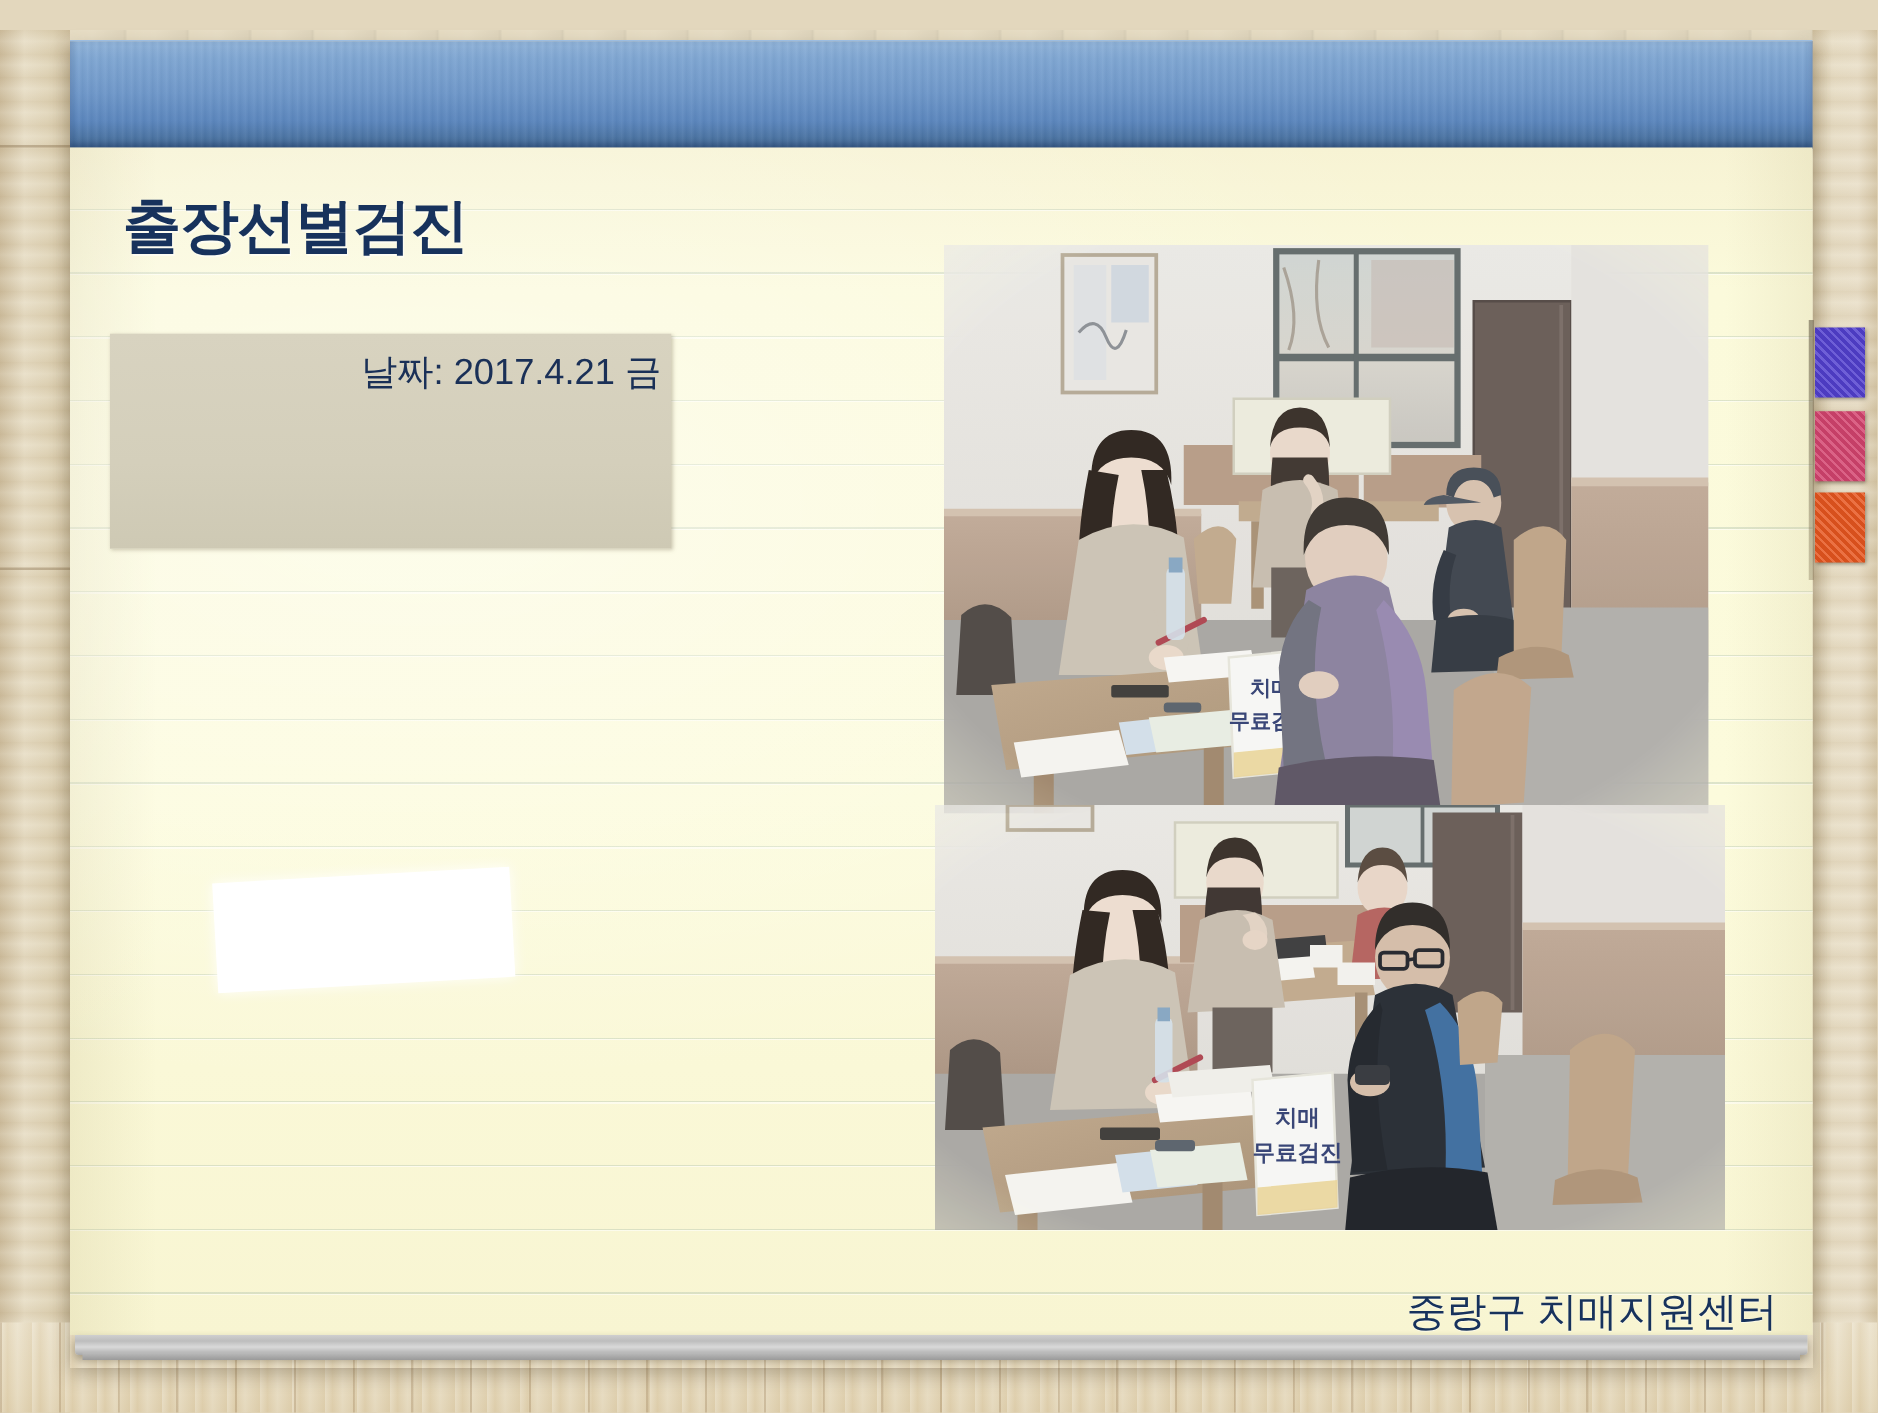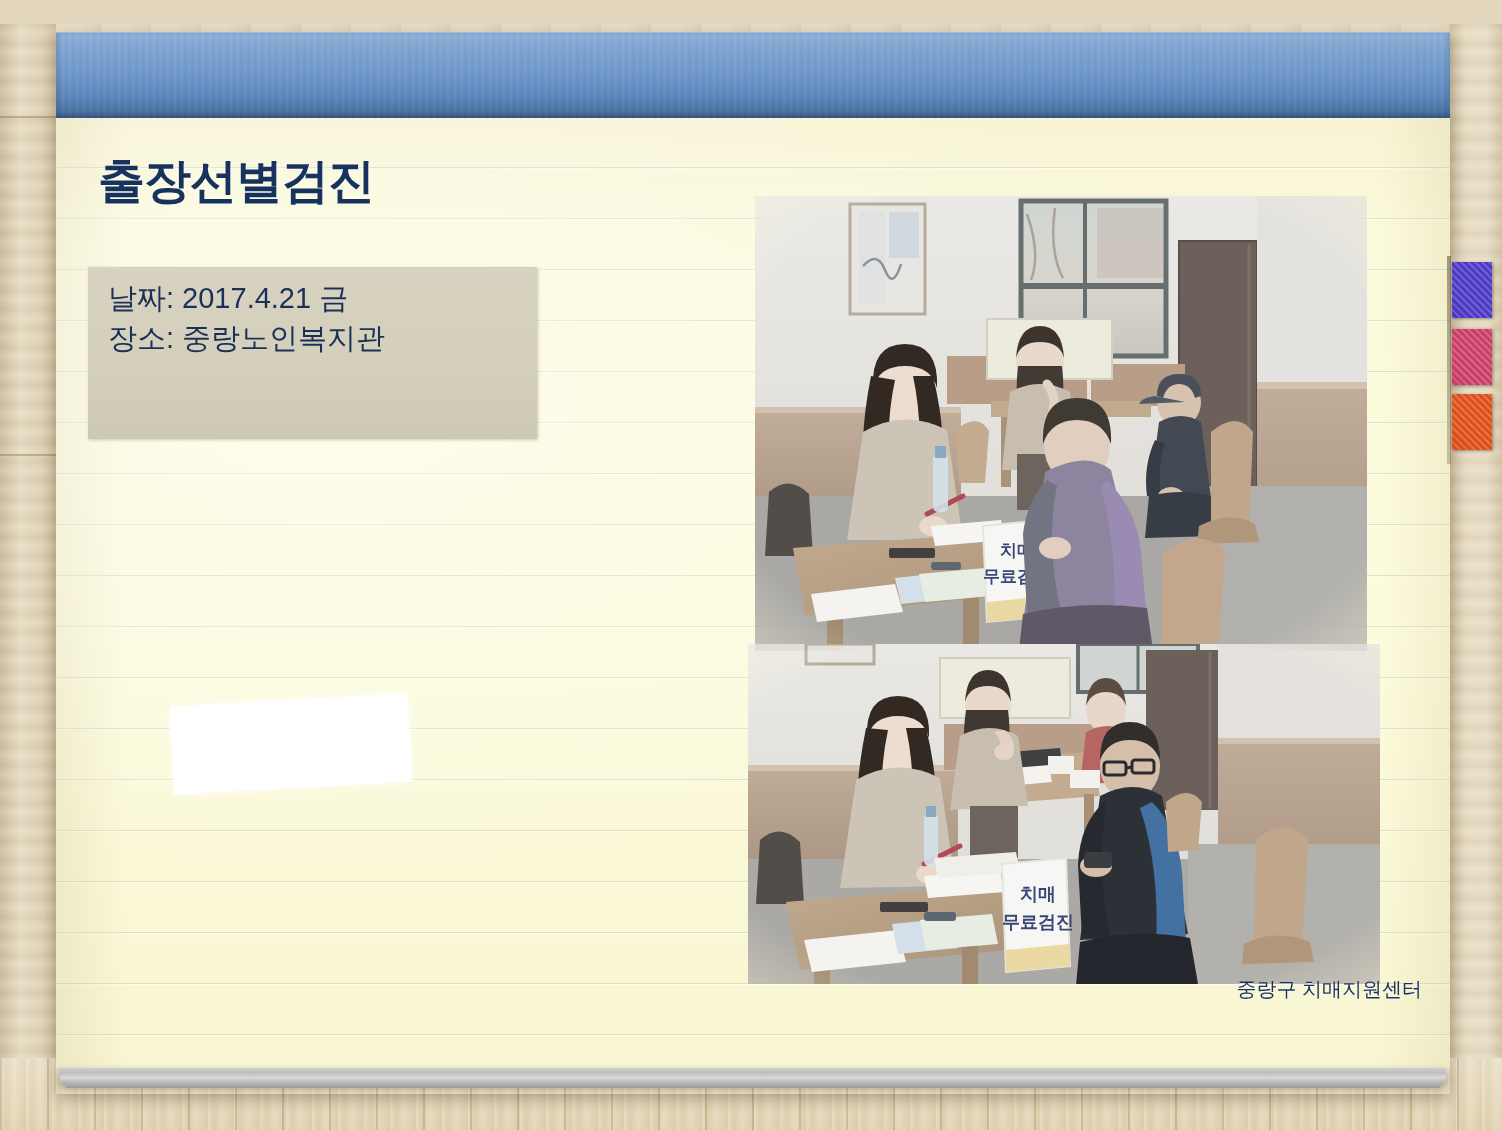--- a/index.html
+++ b/index.html
@@ -103,20 +103,21 @@
     color:#17325c;
     text-shadow:1px 1px 0 rgba(255,255,255,.55);
     white-space:nowrap;
   }
 
   
   #infobox{
     position:absolute;left:88px;top:243px;width:449px;height:172px;
     background:linear-gradient(180deg,#d8d3c0 0%,#d4cfbb 60%,#cec9b4 100%);
     box-shadow:1px 1px 3px rgba(120,110,80,.35);
+    text-align:right;
   }
   #infobox .lines{
     position:absolute;left:20px;top:11px;right:8px;
     color:#1a3057;font-size:29px;line-height:40px;white-space:nowrap;
   }
   #infobox .lines div{margin:0;}
   .underlined{text-decoration:underline;text-decoration-thickness:1px;text-underline-offset:3px;}
 
   
   #blanknote{
@@ -151,22 +152,22 @@
   #tab-blue{left:1452px;top:238px;background:#5240cf;}
   #tab-pink{left:1452px;top:305px;background:#d4446f;}
   #tab-orange{left:1452px;top:370px;background:#e7561f;}
   .tab-rail{
     position:absolute;left:1447px;top:232px;width:4px;height:208px;
     background:linear-gradient(180deg,rgba(90,80,60,.55),rgba(120,105,75,.35));
   }
 
   
   #footer{
-    position:absolute;right:80px;top:952px;
-    font-size:20px;color:#17325c;white-space:nowrap;
+    position:absolute;right:80px;top:1004px;
+    font-size:32px;color:#17325c;white-space:nowrap;
     text-shadow:0 1px 0 rgba(255,255,255,.5);
   }
 </style>
 </head>
 <body>
 
 <div id="slide">
 
   <div class="wood-left"></div>
   <div class="wood-right"></div>
@@ -186,21 +187,20 @@
 
     <div class="stack"></div>
     <div class="stack2"></div>
   </div>
 
   <div id="title">출장선별검진</div>
 
   <div id="infobox">
     <div class="lines">
       <div>날짜: 2017.4.21 금</div>
-      <div>장소: 중랑노인복지관</div>
     </div>
   </div>
 
   <div id="blanknote"></div>
 
   <div class="photo" id="photo-top">
     <svg viewBox="0 0 612 455" preserveAspectRatio="none">
       <defs>
         <linearGradient id="wallg" x1="0" y1="0" x2="0" y2="1">
           <stop offset="0%" stop-color="#eceae4"></stop>

